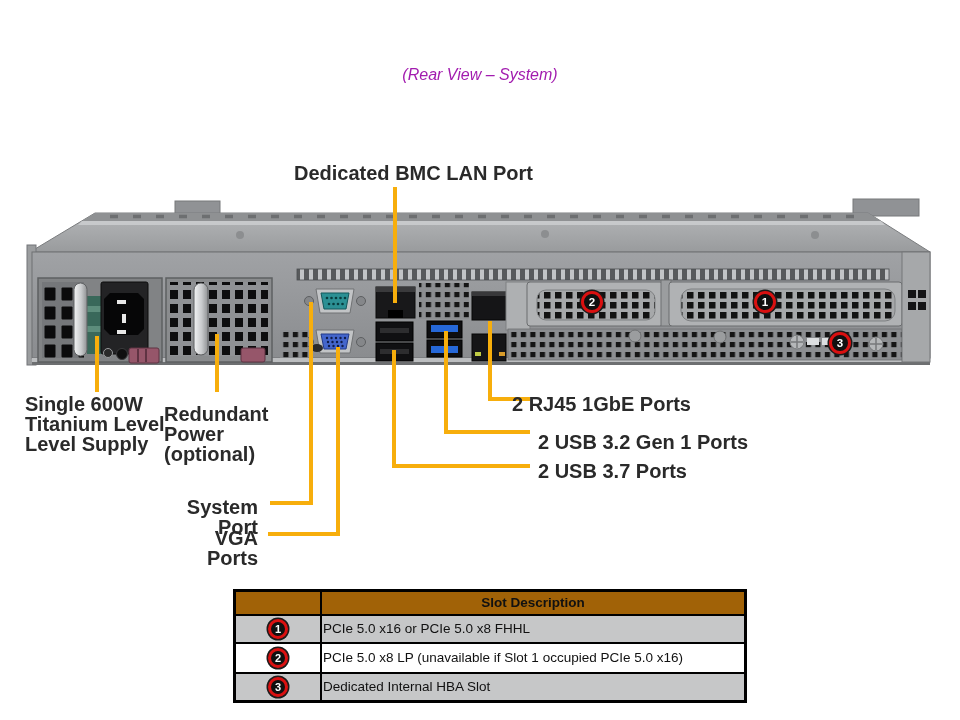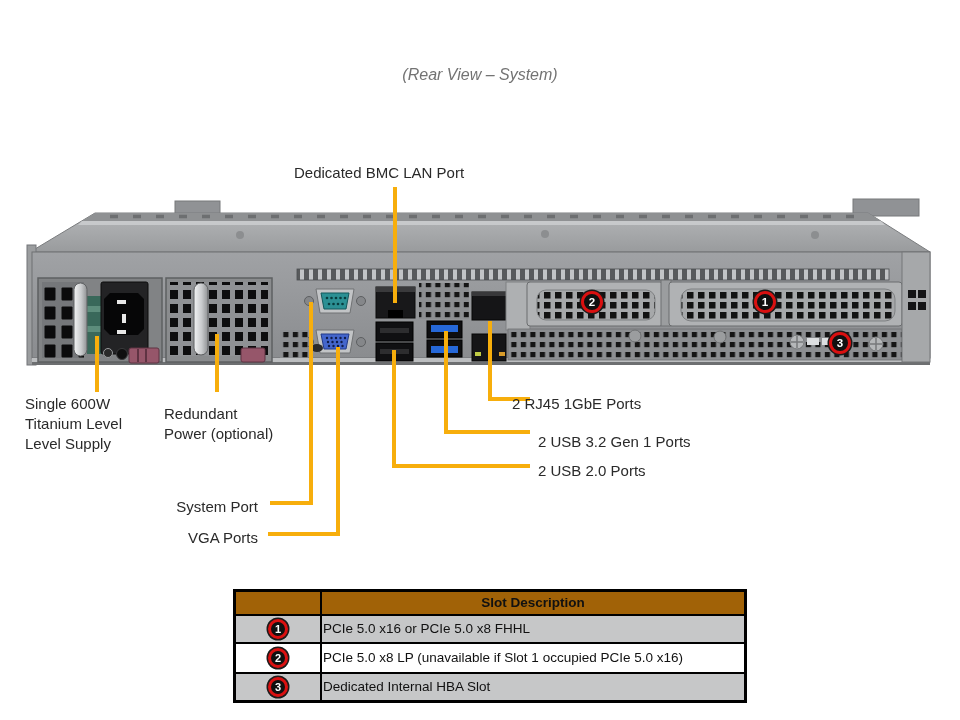--- a/index.html
+++ b/index.html
@@ -1,24 +1,24 @@
 <!DOCTYPE html>
 <html><head>
 <meta charset="utf-8">
 <style>
   html,body{margin:0;padding:0;}
   body{
     width:960px;height:720px;position:relative;overflow:hidden;
     background:#ffffff;font-family:"Liberation Sans", sans-serif;color:#1a1a1a;
   }
   .abs{position:absolute;}
-  .lbl{position:absolute;font-size:15px;line-height:20px;white-space:pre-line;color:#2a2a2a;}
+  .lbl{position:absolute;font-size:20px;line-height:20px;white-space:pre-line;color:#2a2a2a;font-weight:bold;}
   .lbl.right{text-align:right;}
   .title{position:absolute;top:66px;left:0;width:960px;text-align:center;
-         font-style:italic;font-size:16px;color:#737373;}
+         font-style:italic;font-size:16px;color:#a21caf;}
   
   .cl{position:absolute;background:#F7AE0C;}
   
   .badge{
     position:absolute;width:22px;height:22px;border-radius:50%;
     background:#101010;border:3px solid #DA1010;box-sizing:border-box;
     box-shadow:0 0 0 1.5px #1b1b1b;
     color:#fff;font-size:11.5px;font-weight:bold;
     display:flex;align-items:center;justify-content:center;
   }
@@ -264,21 +264,21 @@
 <div class="cl" style="left:488px;top:321px;width:4px;height:80px;"></div>
 <div class="cl" style="left:488px;top:397px;width:42px;height:4px;"></div>
 
 <div class="lbl" style="left:25px;top:394px;width:145px;">Single 600W
 Titanium Level
 Level Supply</div>
 <div class="lbl" style="left:164px;top:404px;width:150px;">Redundant
 Power (optional)</div>
 <div class="lbl" style="left:512px;top:394px;">2 RJ45 1GbE Ports</div>
 <div class="lbl" style="left:538px;top:432px;">2 USB 3.2 Gen 1 Ports</div>
-<div class="lbl" style="left:538px;top:461px;">2 USB 2.0 Ports</div>
+<div class="lbl" style="left:538px;top:461px;">2 USB 3.7 Ports</div>
 <div class="lbl right" style="left:160px;top:497px;width:98px;">System Port</div>
 <div class="lbl right" style="left:160px;top:528px;width:98px;">VGA Ports</div>
 
 <table class="slots">
   <tbody>
       <tr style="height:24px;">
     <td class="bcol hdr"></td>
     <td class="hdr">Slot Description</td>
   </tr>
   <tr class="gray" style="height:26px;">

